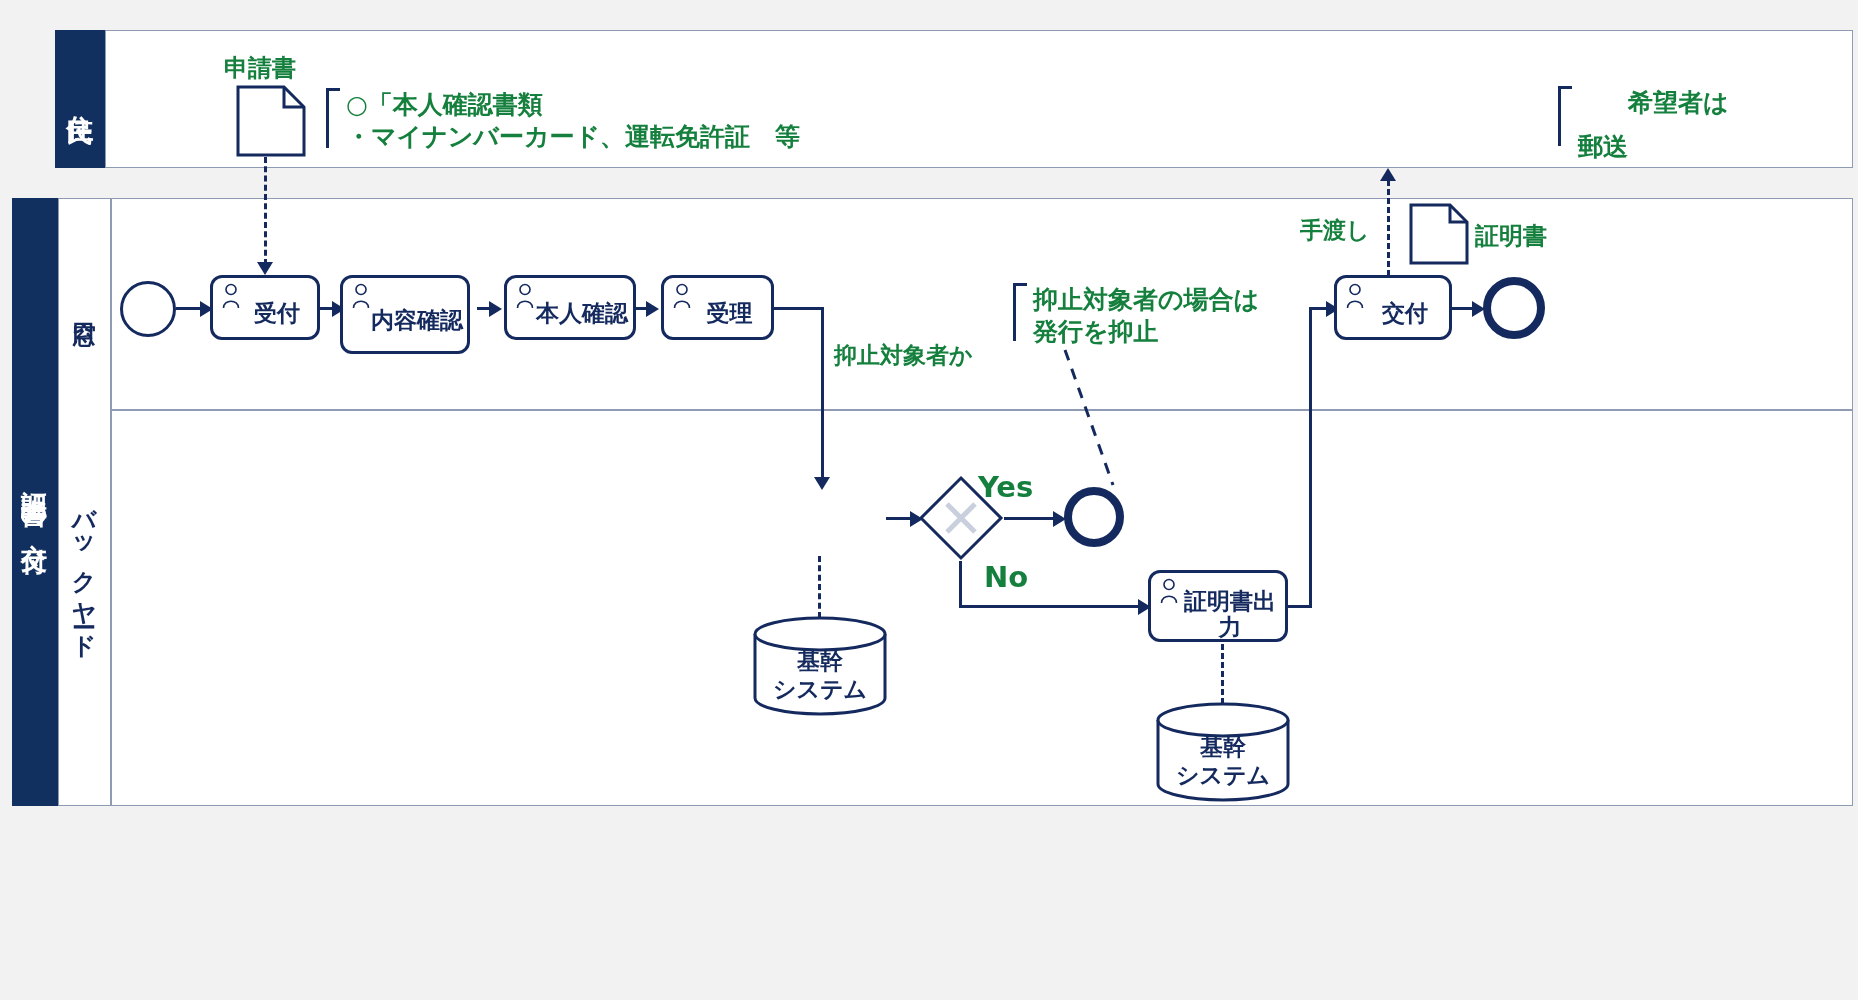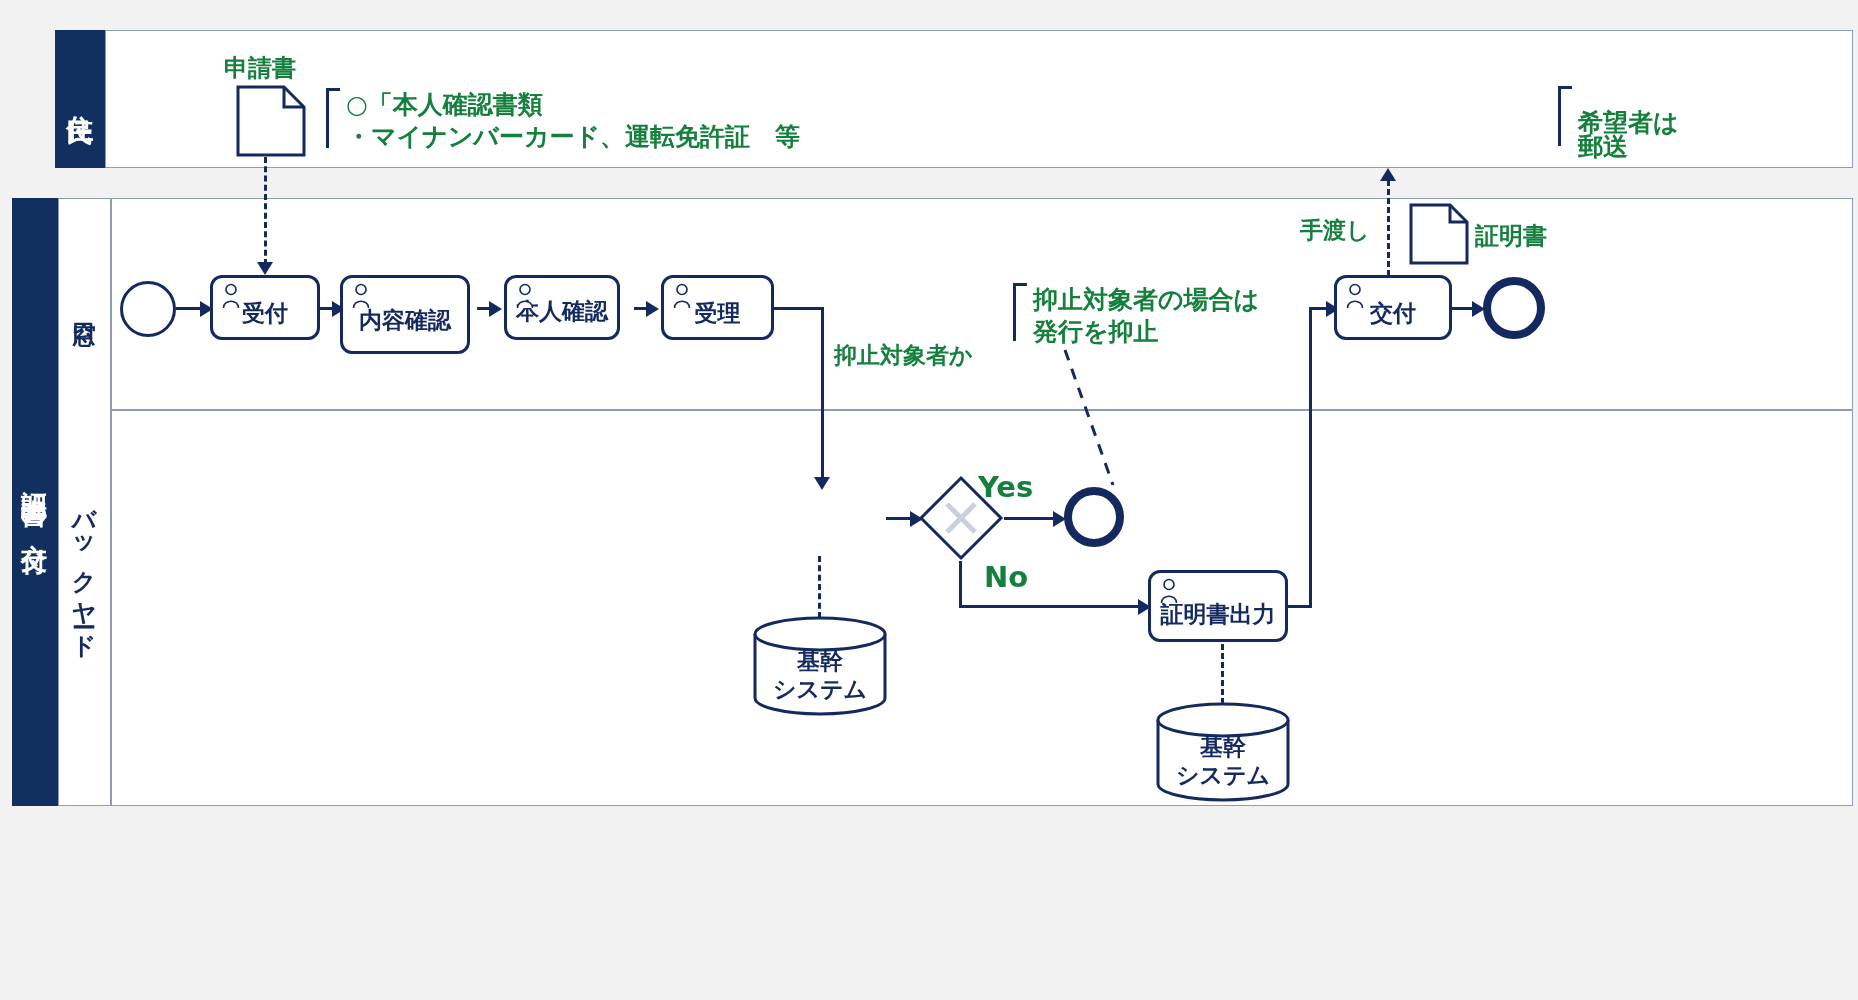--- a/index.html
+++ b/index.html
@@ -55,20 +55,21 @@
     background: #ffffff;
     display: flex;
     align-items: center;
     justify-content: center;
     color: #14295e;
     font-weight: bold;
     font-size: 23px;
     letter-spacing: 0px;
     text-align: center;
     line-height: 1.15;
+    padding-left: 24px;
   }
   .task .ico {
     position: absolute;
     left: 8px; top: 5px;
     width: 20px; height: 26px;
   }
 
   
   .event {
     position: absolute;
@@ -151,21 +152,21 @@
   <svg class="doc" style="left:236px; top:85px;" width="70" height="72" viewBox="0 0 70 72">
     <path d="M2,2 L48,2 L68,22 L68,70 L2,70 Z" fill="#ffffff" stroke="#14295e" stroke-width="3"></path>
     <path d="M48,2 L48,22 L68,22" fill="none" stroke="#14295e" stroke-width="3"></path>
   </svg>
 
   <div class="bracket" style="left:326px; top:88px; height:60px;"></div>
   <div class="txt anno" style="left:346px; top:88px;">○「本人確認書類</div>
   <div class="txt anno" style="left:346px; top:120px;">・マイナンバーカード、運転免許証　等</div>
 
   <div class="bracket" style="left:1558px; top:86px; height:60px;"></div>
-  <div class="txt anno" style="left:1578px; top:86px;margin-top:20px;">希望者は</div>
+  <div class="txt anno" style="left:1628px; top:86px;">希望者は</div>
   <div class="txt anno" style="left:1578px; top:118px;margin-top:12px;">郵送</div>
 
   <div class="lane-header tall" style="left:12px; top:198px; width:46px; height:608px; font-size:26px;">
     <span>証明書の交付</span>
   </div>
   <div class="lane-box" style="left:58px; top:198px; width:1795px; height:608px;"></div>
 
   <div class="conn v" style="left:110px; top:198px; width:1.5px; height:608px; background:#8f9bb3;"></div>
 
   <div class="divider" style="left:110px; top:409px; width:1743px;"></div>
@@ -197,21 +198,21 @@
   <div class="task" style="left:340px; top:275px; width:130px; height:79px;">
     <svg class="ico" viewBox="0 0 20 26">
       <circle cx="10" cy="6.5" r="5" fill="#fff" stroke="#14295e" stroke-width="1.6"></circle>
       <path d="M2.5,25 C2.5,16 17.5,16 17.5,25" fill="#fff" stroke="#14295e" stroke-width="1.6"></path>
     </svg>
     <span style="margin-top:12px;">内容確認</span>
   </div>
   <div class="conn h" style="left:477px; top:307px; width:14px;"></div>
   <div class="arrow right" style="left:489px; top:301px;"></div>
 
-  <div class="task" style="left:504px; top:275px; width:116px; height:65px;font-family:Liberation Mono, monospace;">
+  <div class="task" style="left:504px; top:275px; width:132px; height:65px;">
     <svg class="ico" viewBox="0 0 20 26">
       <circle cx="10" cy="6.5" r="5" fill="#fff" stroke="#14295e" stroke-width="1.6"></circle>
       <path d="M2.5,25 C2.5,16 17.5,16 17.5,25" fill="#fff" stroke="#14295e" stroke-width="1.6"></path>
     </svg>
     <span style="margin-top:12px;">本人確認</span>
   </div>
   <div class="conn h" style="left:634px; top:307px; width:14px;"></div>
   <div class="arrow right" style="left:646px; top:301px;"></div>
 
   <div class="task" style="left:661px; top:275px; width:113px; height:65px;">

